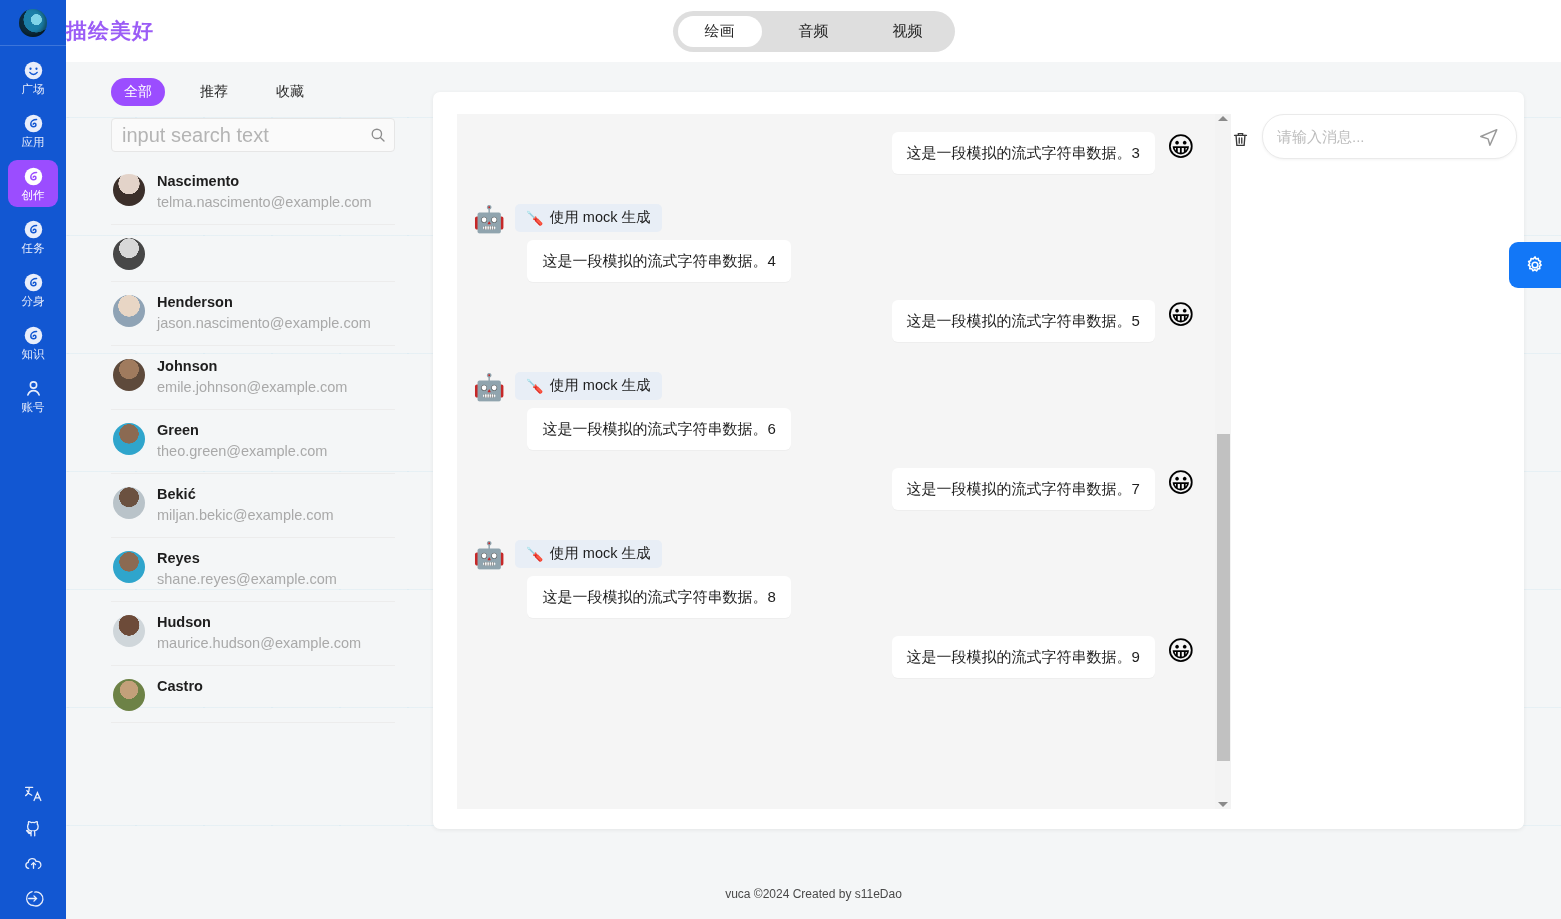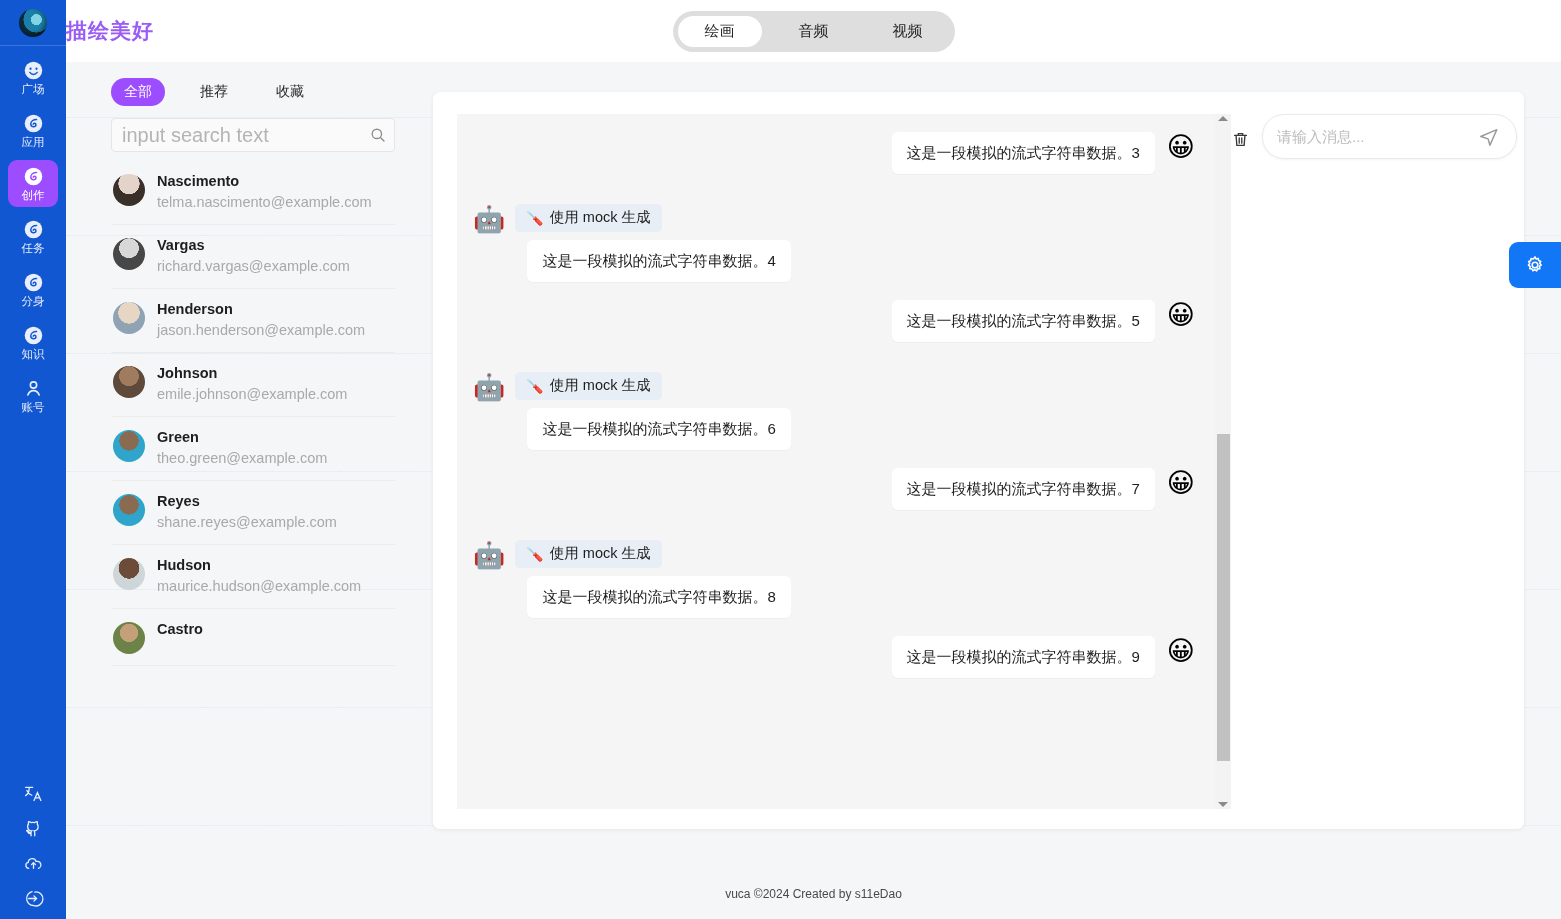--- a/index.html
+++ b/index.html
@@ -347,44 +347,47 @@
         <div class="clist">
           <div class="crow">
             <div class="av" style="background:radial-gradient(circle at 50% 30%,#e3d3c9 0 38%,#3b2f2a 39% 100%)"></div>
             <div class="cmeta">
               <div class="cname">Nascimento</div>
               <div class="cmail">telma.nascimento@example.com</div>
             </div>
           </div>
           <div class="crow">
             <div class="av" style="background:radial-gradient(circle at 50% 32%,#d8d8d8 0 36%,#474747 37% 100%)"></div>
-            <div class="cmeta">
-              <div class="cname">Vargas</div>
-              <div class="cmail">richard.vargas@example.com</div>
-            </div>
           </div>
           <div class="crow">
             <div class="av" style="background:radial-gradient(circle at 50% 34%,#e8d6c5 0 40%,#8fa3b5 41% 100%)"></div>
             <div class="cmeta">
               <div class="cname">Henderson</div>
-              <div class="cmail">jason.henderson@example.com</div>
+              <div class="cmail">jason.nascimento@example.com</div>
             </div>
           </div>
           <div class="crow">
             <div class="av" style="background:radial-gradient(circle at 50% 32%,#a07b5e 0 36%,#5e4a3b 37% 100%)"></div>
             <div class="cmeta">
               <div class="cname">Johnson</div>
               <div class="cmail">emile.johnson@example.com</div>
             </div>
           </div>
           <div class="crow">
             <div class="av" style="background:radial-gradient(circle at 50% 34%,#8b6a52 0 36%,#2fa5cc 37% 100%)"></div>
             <div class="cmeta">
               <div class="cname">Green</div>
               <div class="cmail">theo.green@example.com</div>
+            </div>
+          </div>
+          <div class="crow">
+            <div class="av" style="background:radial-gradient(circle at 50% 32%,#6b5140 0 36%,#b9c3c9 37% 100%)"></div>
+            <div class="cmeta">
+              <div class="cname">Bekić</div>
+              <div class="cmail">miljan.bekic@example.com</div>
             </div>
           </div>
           <div class="crow">
             <div class="av" style="background:radial-gradient(circle at 50% 34%,#8b6a52 0 36%,#2fa5cc 37% 100%)"></div>
             <div class="cmeta">
               <div class="cname">Reyes</div>
               <div class="cmail">shane.reyes@example.com</div>
             </div>
           </div>
           <div class="crow">

